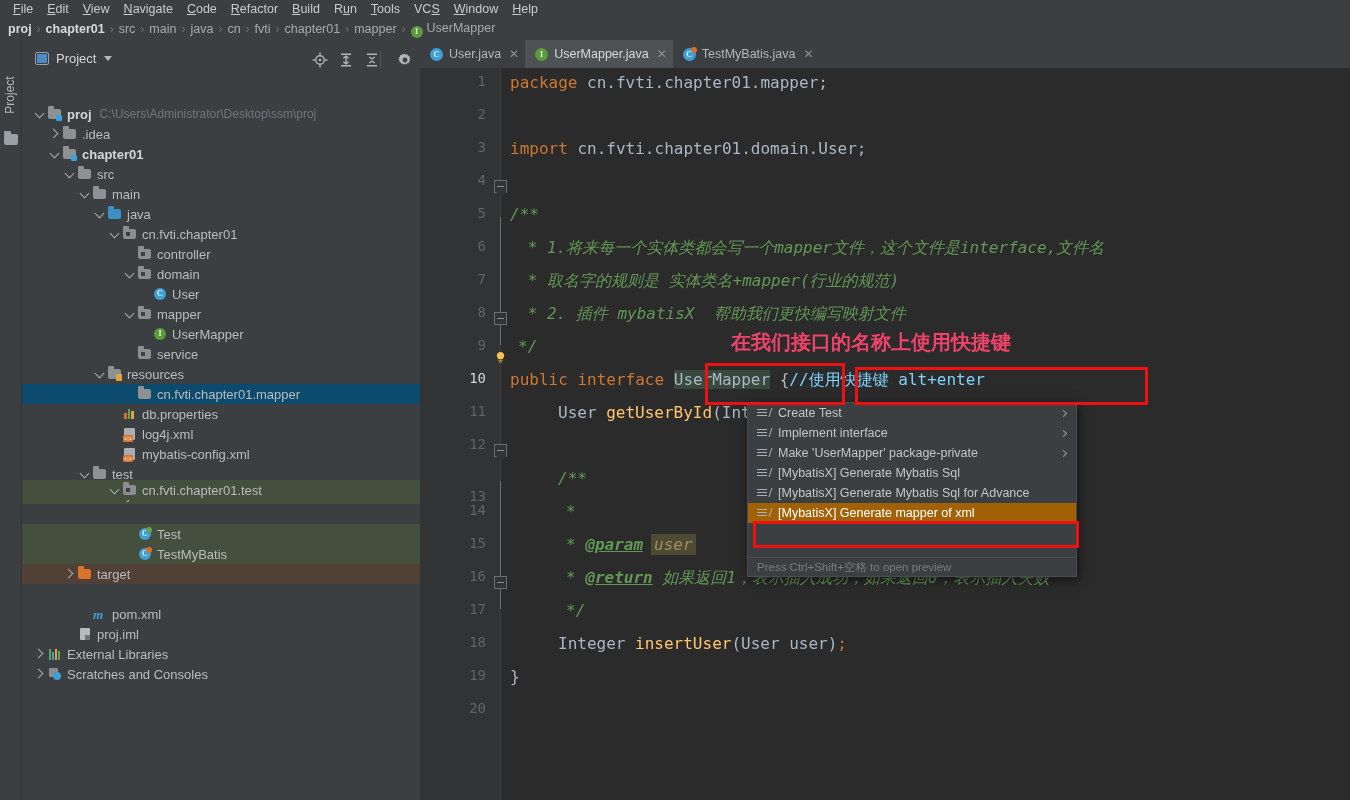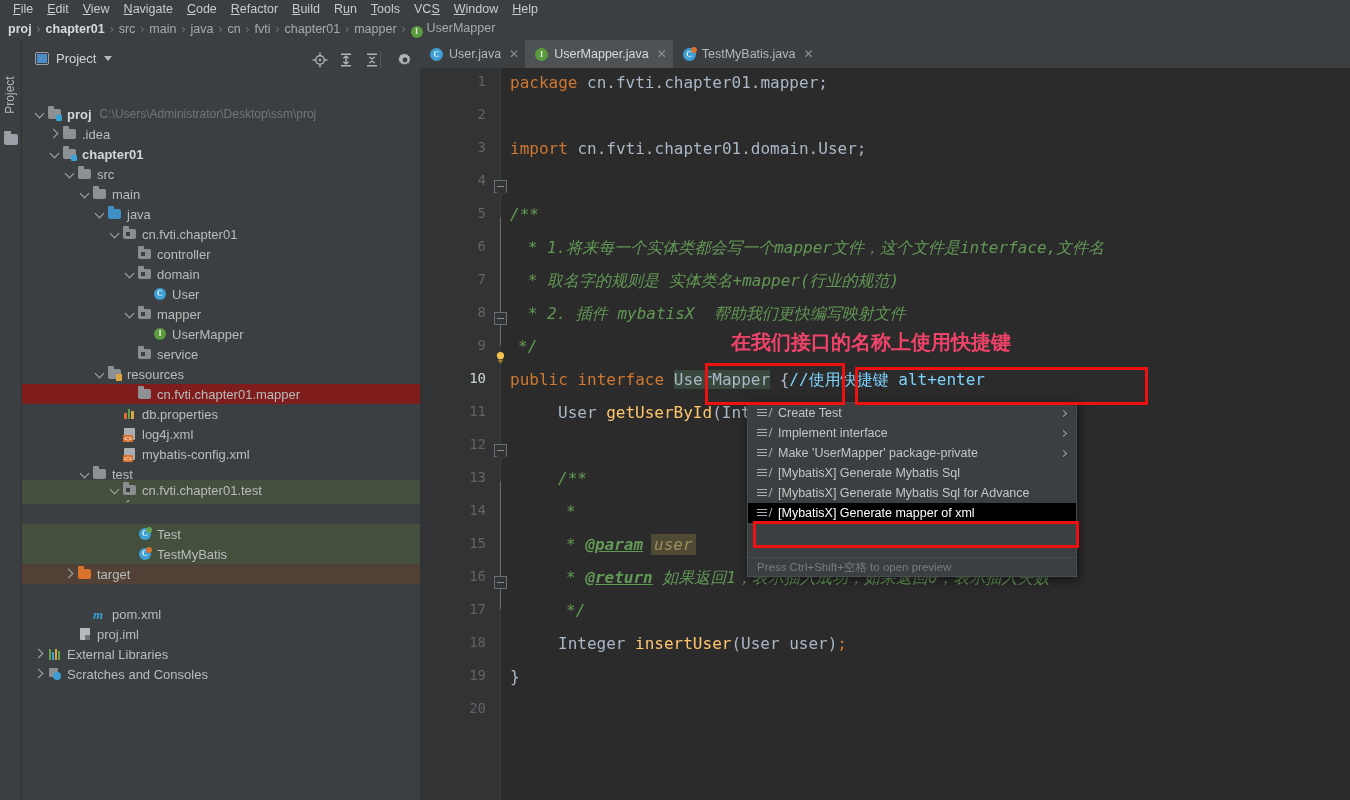--- a/index.html
+++ b/index.html
@@ -90,21 +90,21 @@
   #tb-sep { position:absolute; top:11px; left:358px; width:1px; height:17px; background:#545759; }
 
   #tree {
     position:absolute; left:0; top:64px; width:398px; height:600px;
     overflow:hidden; font-size:13px;
   }
   .trow {
     position:absolute; left:0; width:398px; height:20px;
     display:flex; align-items:center; white-space:nowrap; cursor:default;
   }
-  .trow.sel { background:#7f1d1d; }
+  .trow.sel { background:#0c4a6e; }
   .trow.testsrc { background:#44503d; }
   .trow.target { background:#504035; }
   .tw { width:14px; height:14px; display:inline-block; flex:0 0 14px; position:relative; }
   .chev { position:relative; width:14px; height:14px; flex:0 0 14px; }
   .chev:before {
     content:""; position:absolute; left:4px; top:3px; width:6px; height:6px;
     border-right:1.6px solid #a9acad; border-bottom:1.6px solid #a9acad;
     transform:rotate(45deg);
   }
   .chev.right:before {
@@ -219,21 +219,21 @@
   #popup {
     position:absolute; left:747px; top:402px; width:330px; height:175px;
     background:#3c3f41; border:1px solid #4a4d4f; z-index:15;
     box-shadow: 2px 3px 10px rgba(0,0,0,.55);
     font-size:12.5px;
   }
   .pitem {
     position:relative; height:20px; display:flex; align-items:center;
     padding-left:9px; color:#c3c6c7; white-space:nowrap; cursor:pointer;
   }
-  .pitem.sel { background:#000000; color:#ffffff; }
+  .pitem.sel { background:#a16207; color:#ffffff; }
   .pitem .pico {
     width:13px; height:11px; flex:0 0 13px; margin-right:8px; position:relative;
   }
   .pitem .pico:before {
     content:""; position:absolute; left:0; top:1px; width:10px; height:1.4px;
     background:#a9b0b5; box-shadow:0 3px 0 #a9b0b5, 0 6px 0 #a9b0b5;
   }
   .pitem .pico:after {
     content:""; position:absolute; right:-1px; top:0px; width:9px; height:9px;
     border-right:1.4px solid #a9b0b5; transform:skewX(-18deg);
@@ -606,21 +606,21 @@
       <div class="lineno" style="top: 71px;">3</div>
       <div class="lineno" style="top: 104px;">4</div>
       <div class="lineno" style="top: 137px;">5</div>
       <div class="lineno" style="top: 170px;">6</div>
       <div class="lineno" style="top: 203px;">7</div>
       <div class="lineno" style="top: 236px;">8</div>
       <div class="lineno" style="top: 269px;">9</div>
       <div class="lineno cur" style="top: 302px;">10</div>
       <div class="lineno" style="top: 335px;">11</div>
       <div class="lineno" style="top: 368px;">12</div>
-      <div class="lineno" style="top: 401px;">13</div>
+      <div class="lineno" style="top: 420px;">13</div>
       <div class="lineno" style="top: 434px;">14</div>
       <div class="lineno" style="top: 467px;">15</div>
       <div class="lineno" style="top: 500px;">16</div>
       <div class="lineno" style="top: 533px;">17</div>
       <div class="lineno" style="top: 566px;">18</div>
       <div class="lineno" style="top: 599px;">19</div>
       <div class="lineno" style="top: 632px;">20</div>
     </div>
   <div id="gutter-rail"></div>
   <div id="code">

